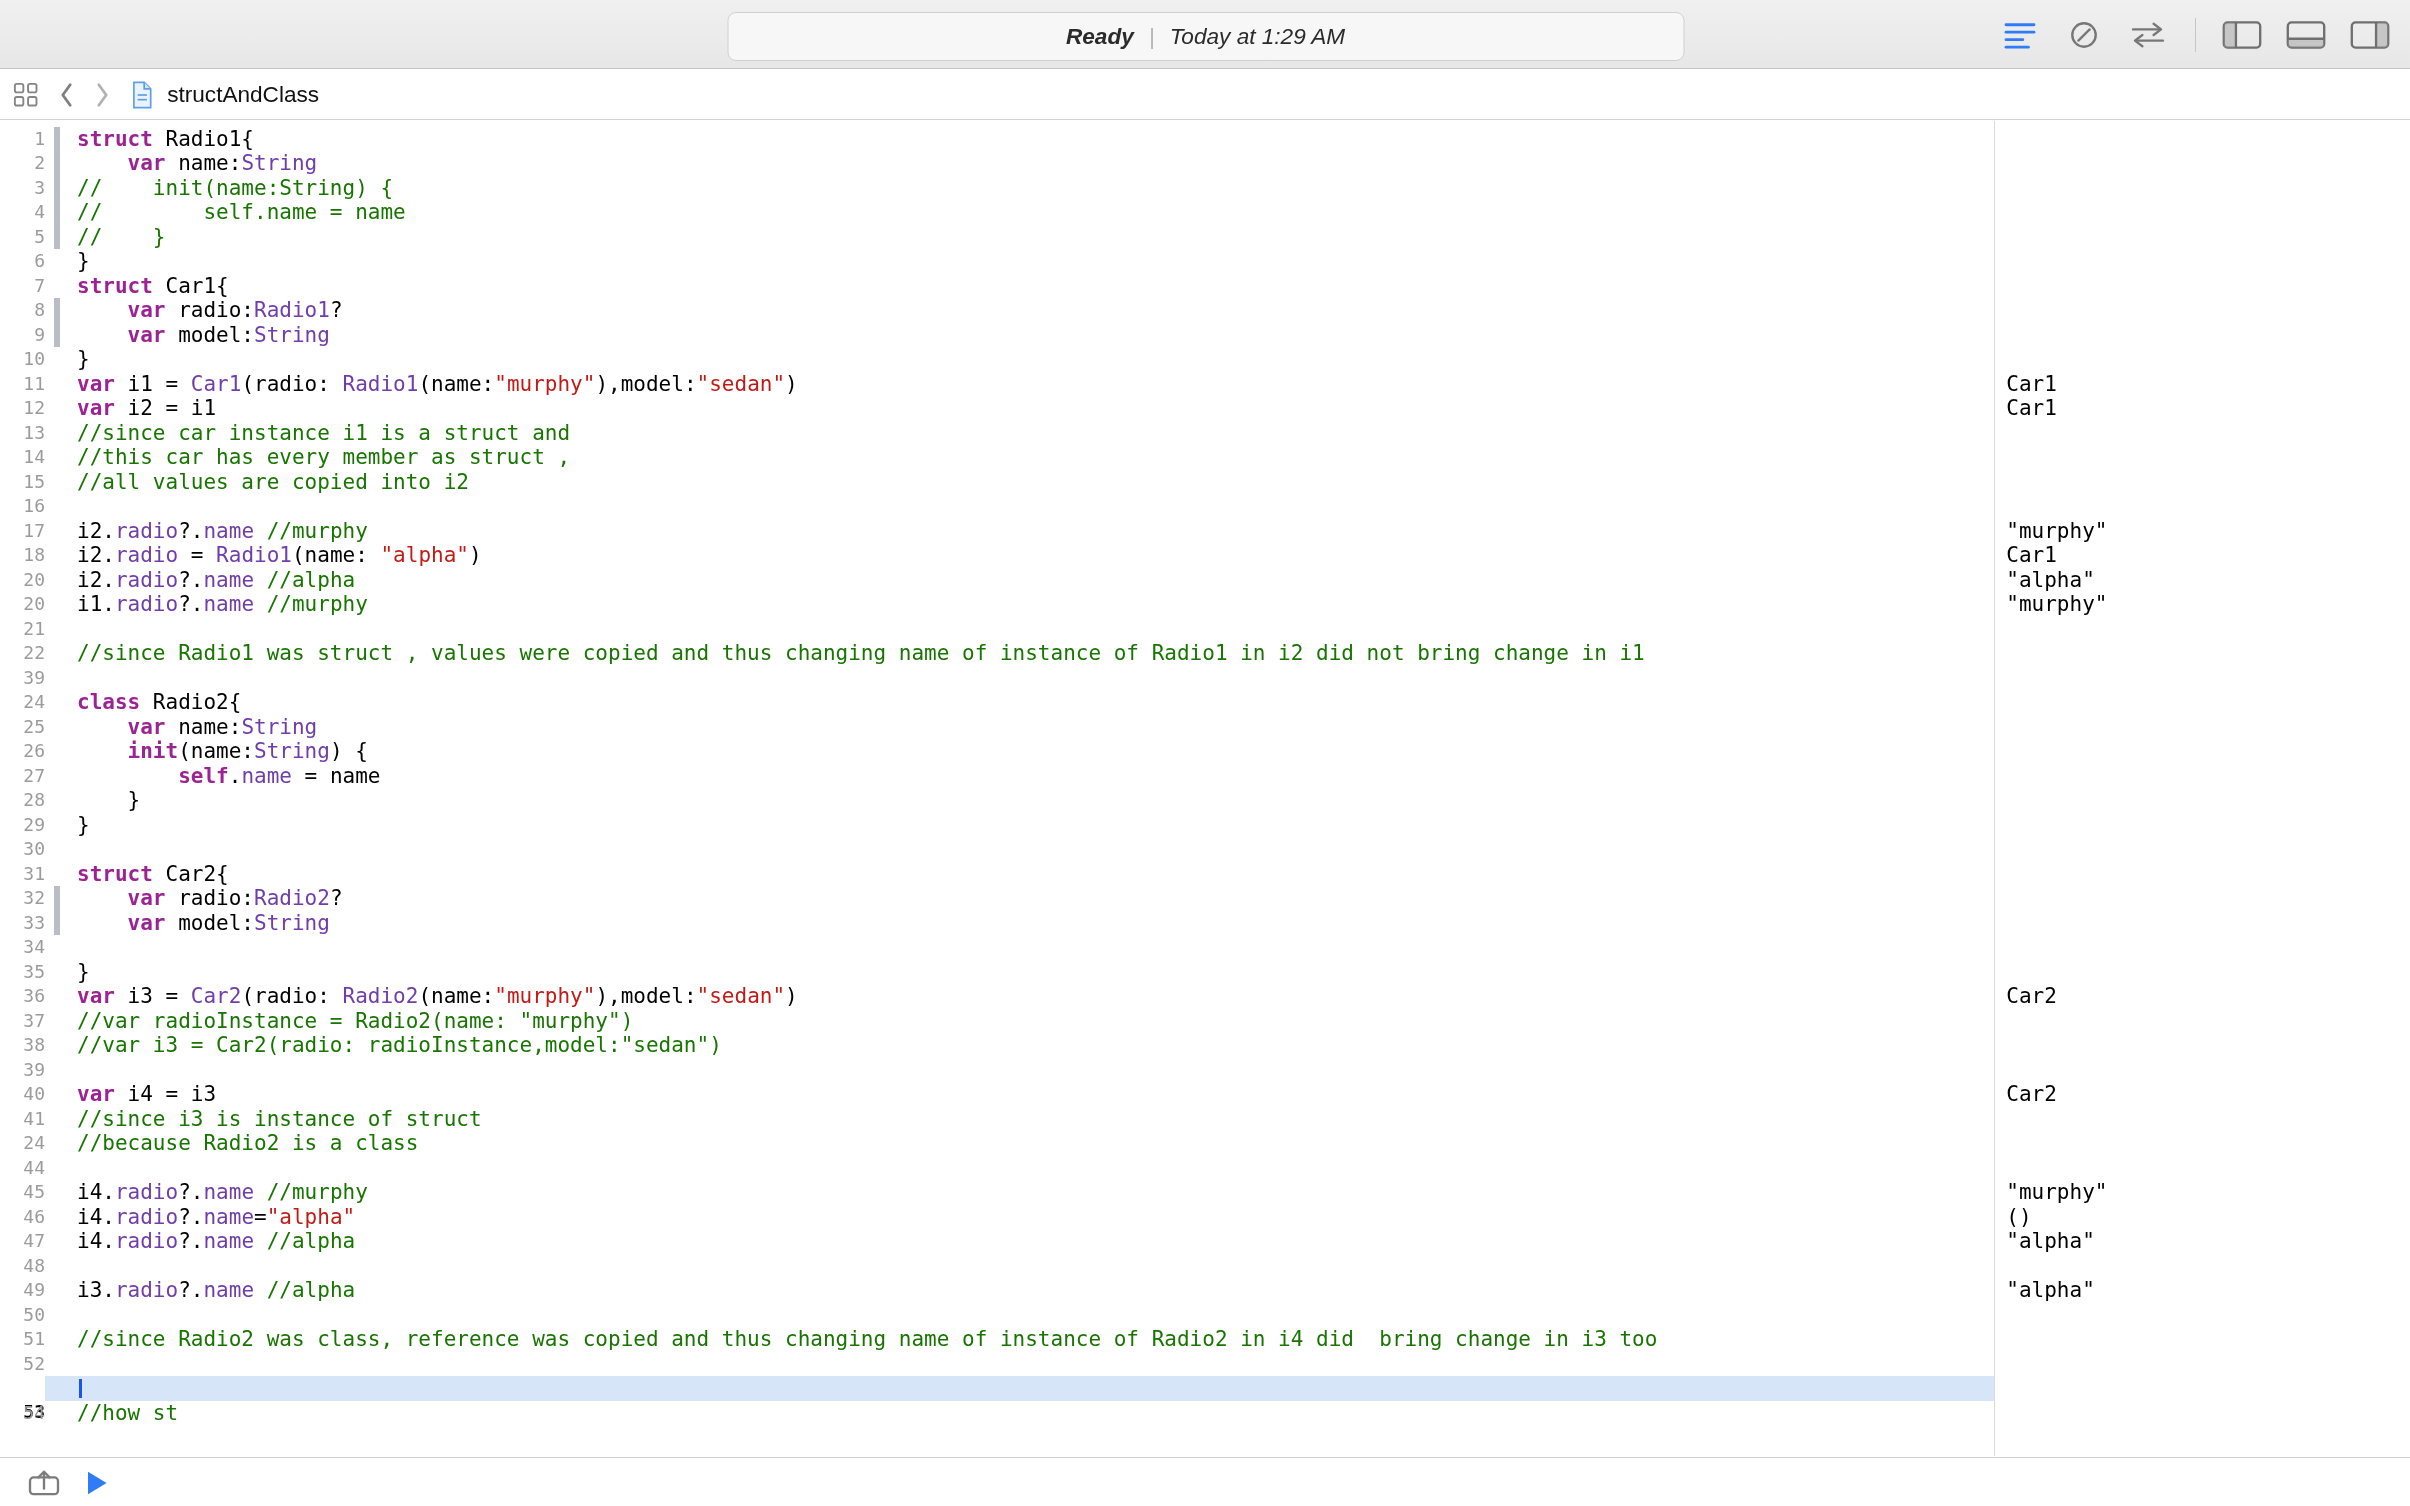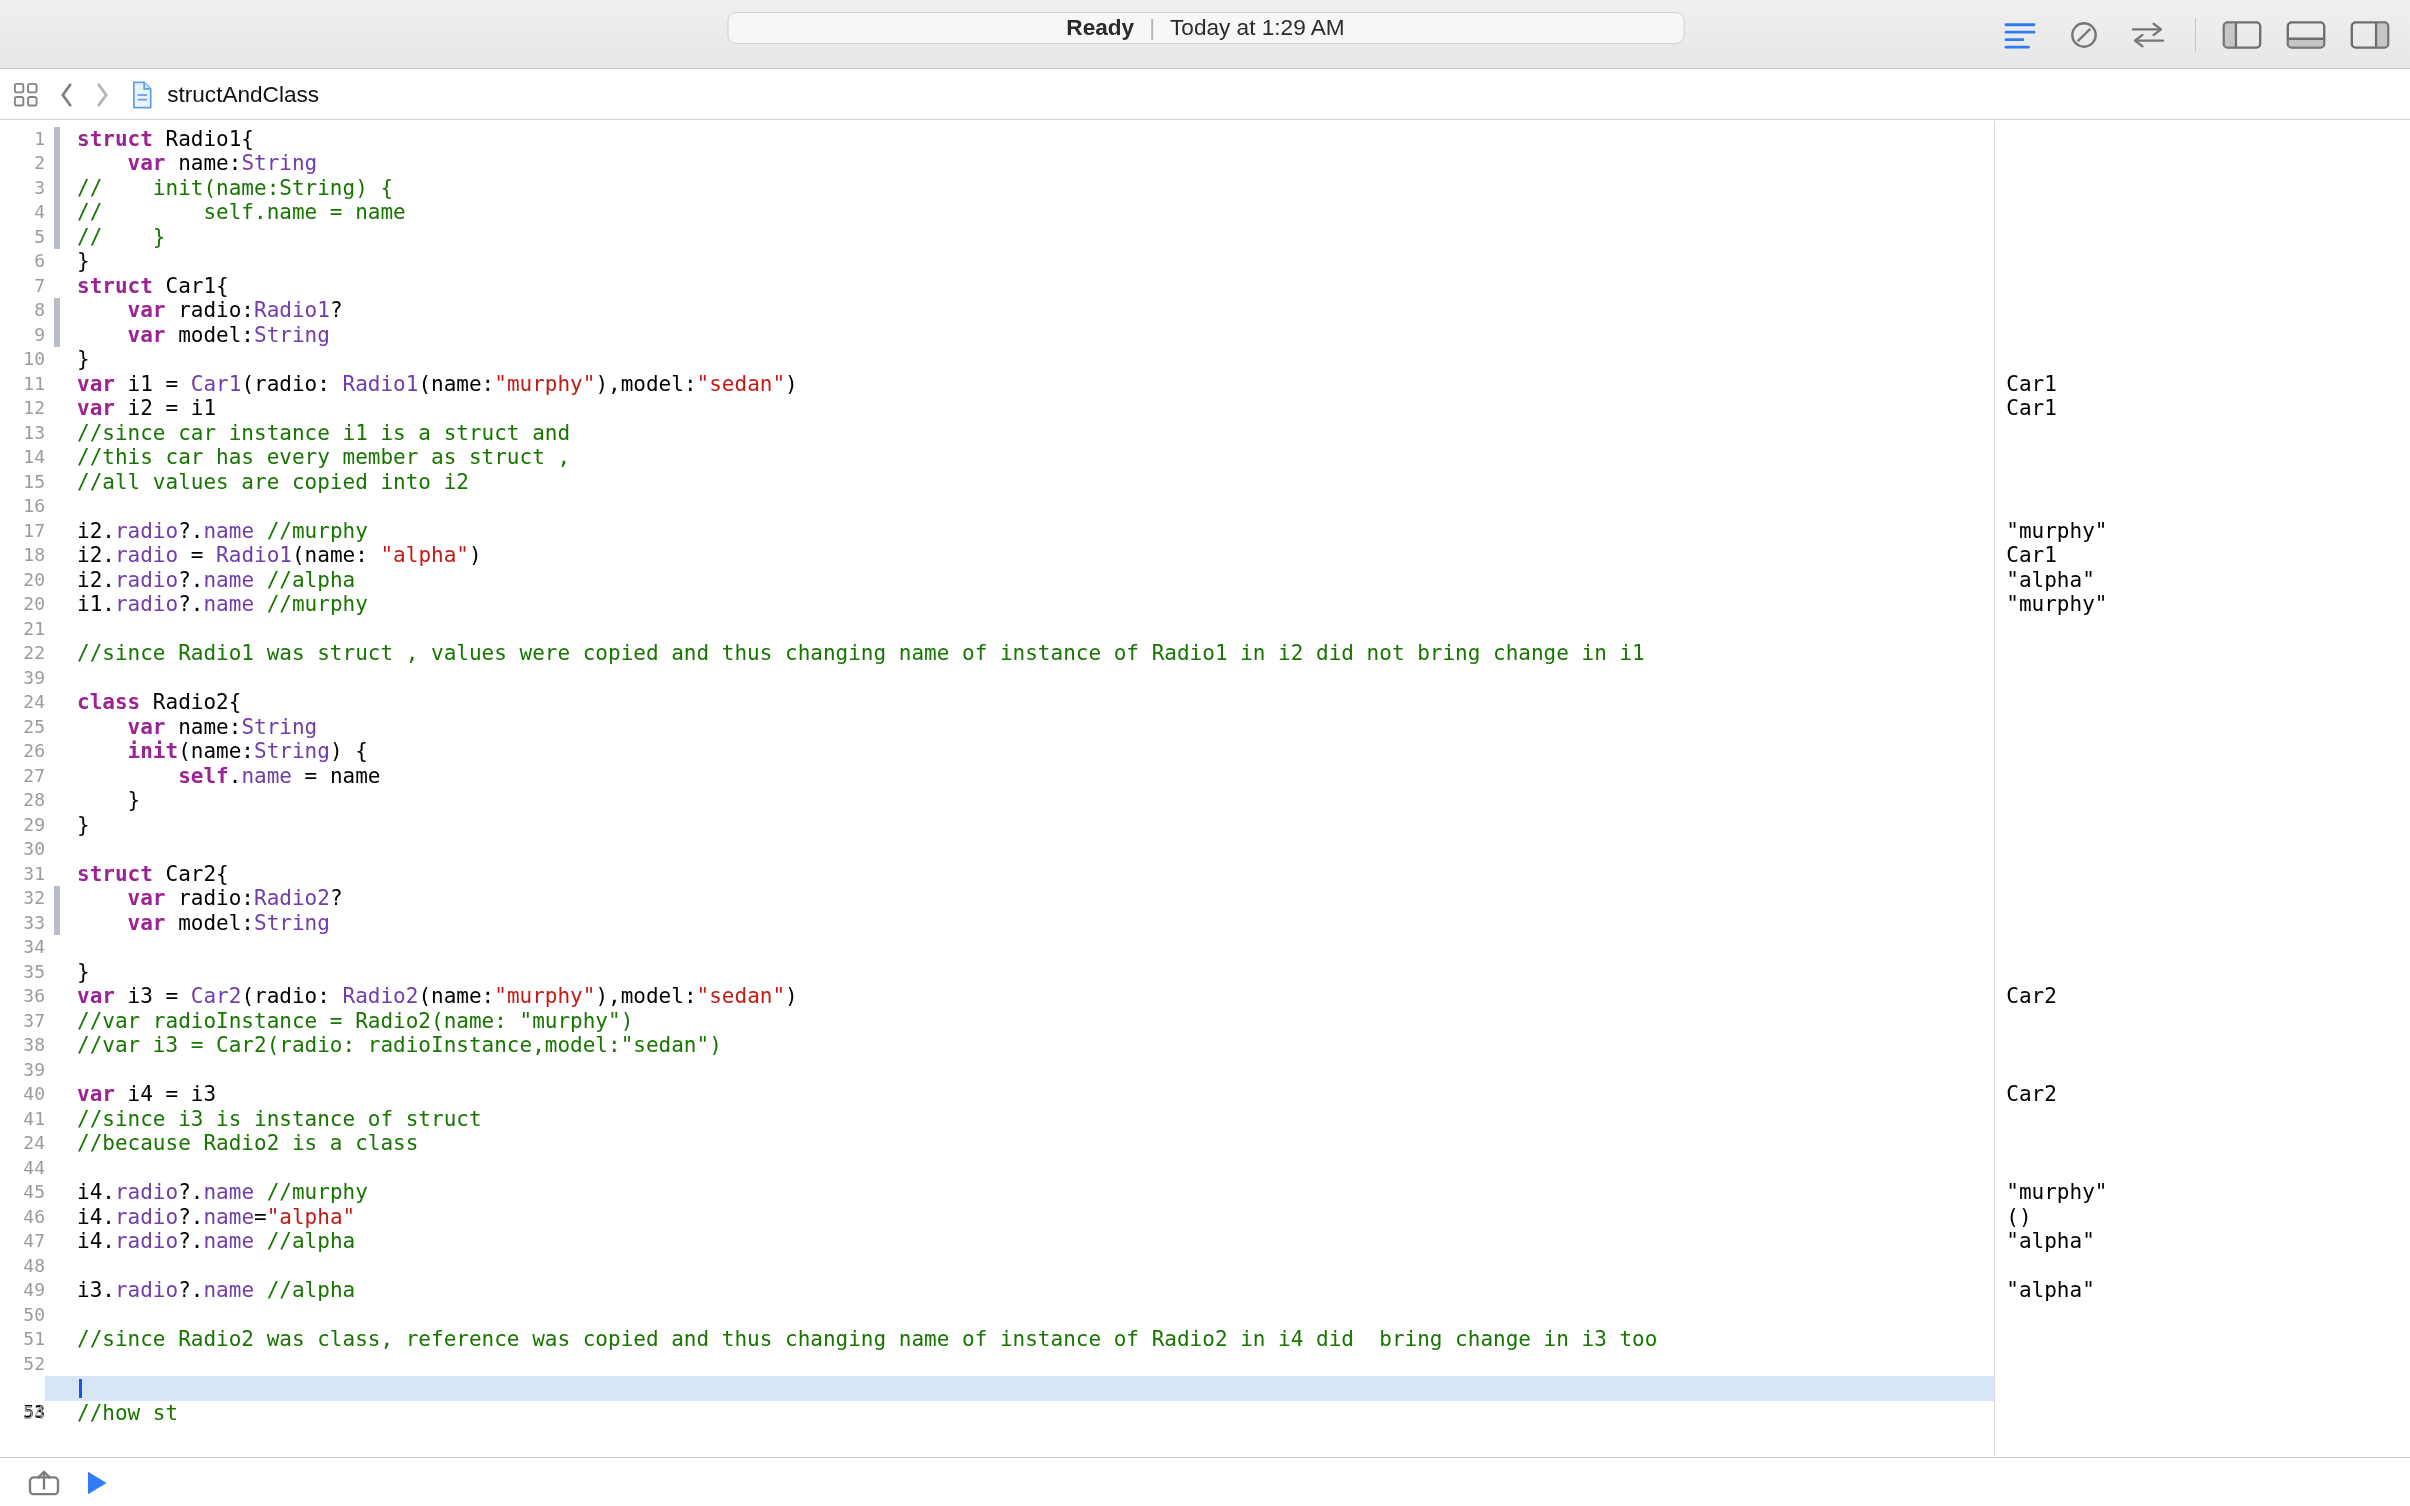--- a/index.html
+++ b/index.html
@@ -11,24 +11,24 @@
   }
 
   
   .toolbar {
     position:absolute; top:0; left:0; right:0; height:69px;
     background:linear-gradient(#f0f0f0,#e7e7e7);
     border-bottom:0.9px solid #c4c4c4;
   }
   .status-pill {
     position:absolute; left:50%; top:12.2px; transform:translateX(-50%);
-    width:957px; height:32px;
+    width:957px; height:49px;
     background:#f7f7f7; border:0.9px solid #d0d0d0; border-radius:8.5px;
     display:flex; align-items:center; justify-content:center; gap:15px;
-    font-size:22.6px; color:#2b2b2b;
+    font-size:22.6px; color:#2b2b2b;font-style:italic;
   }
   .status-ready { font-weight:700; }
   .status-sep   { color:#b5b5b5; font-weight:400; }
   .toolbar-icons {
     position:absolute; right:21px; top:0; height:69px;
     display:flex; align-items:center; gap:22.6px;
   }
   .tb-btn { display:flex; align-items:center; justify-content:center; width:41px; height:41px; }
   .tb-div { width:0.9px; height:34px; background:#c6c6c6; margin:0 3.8px; }
 

